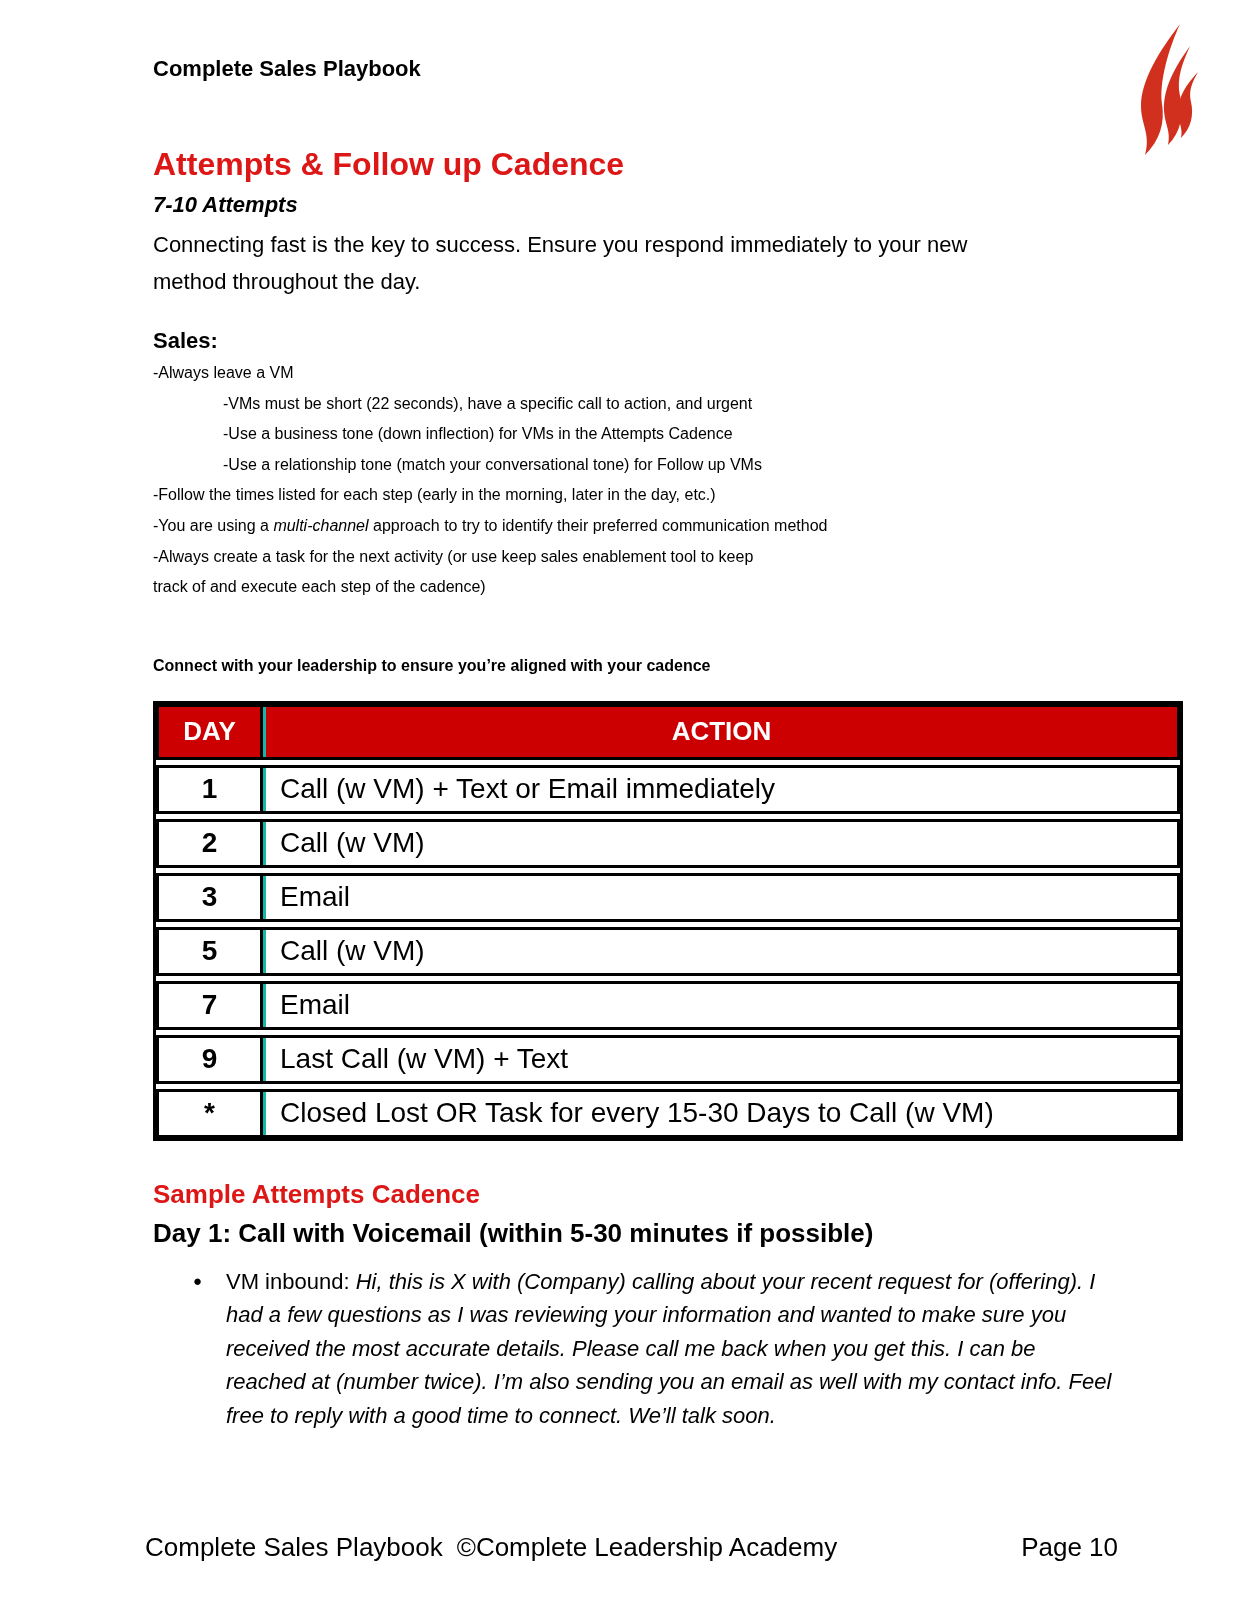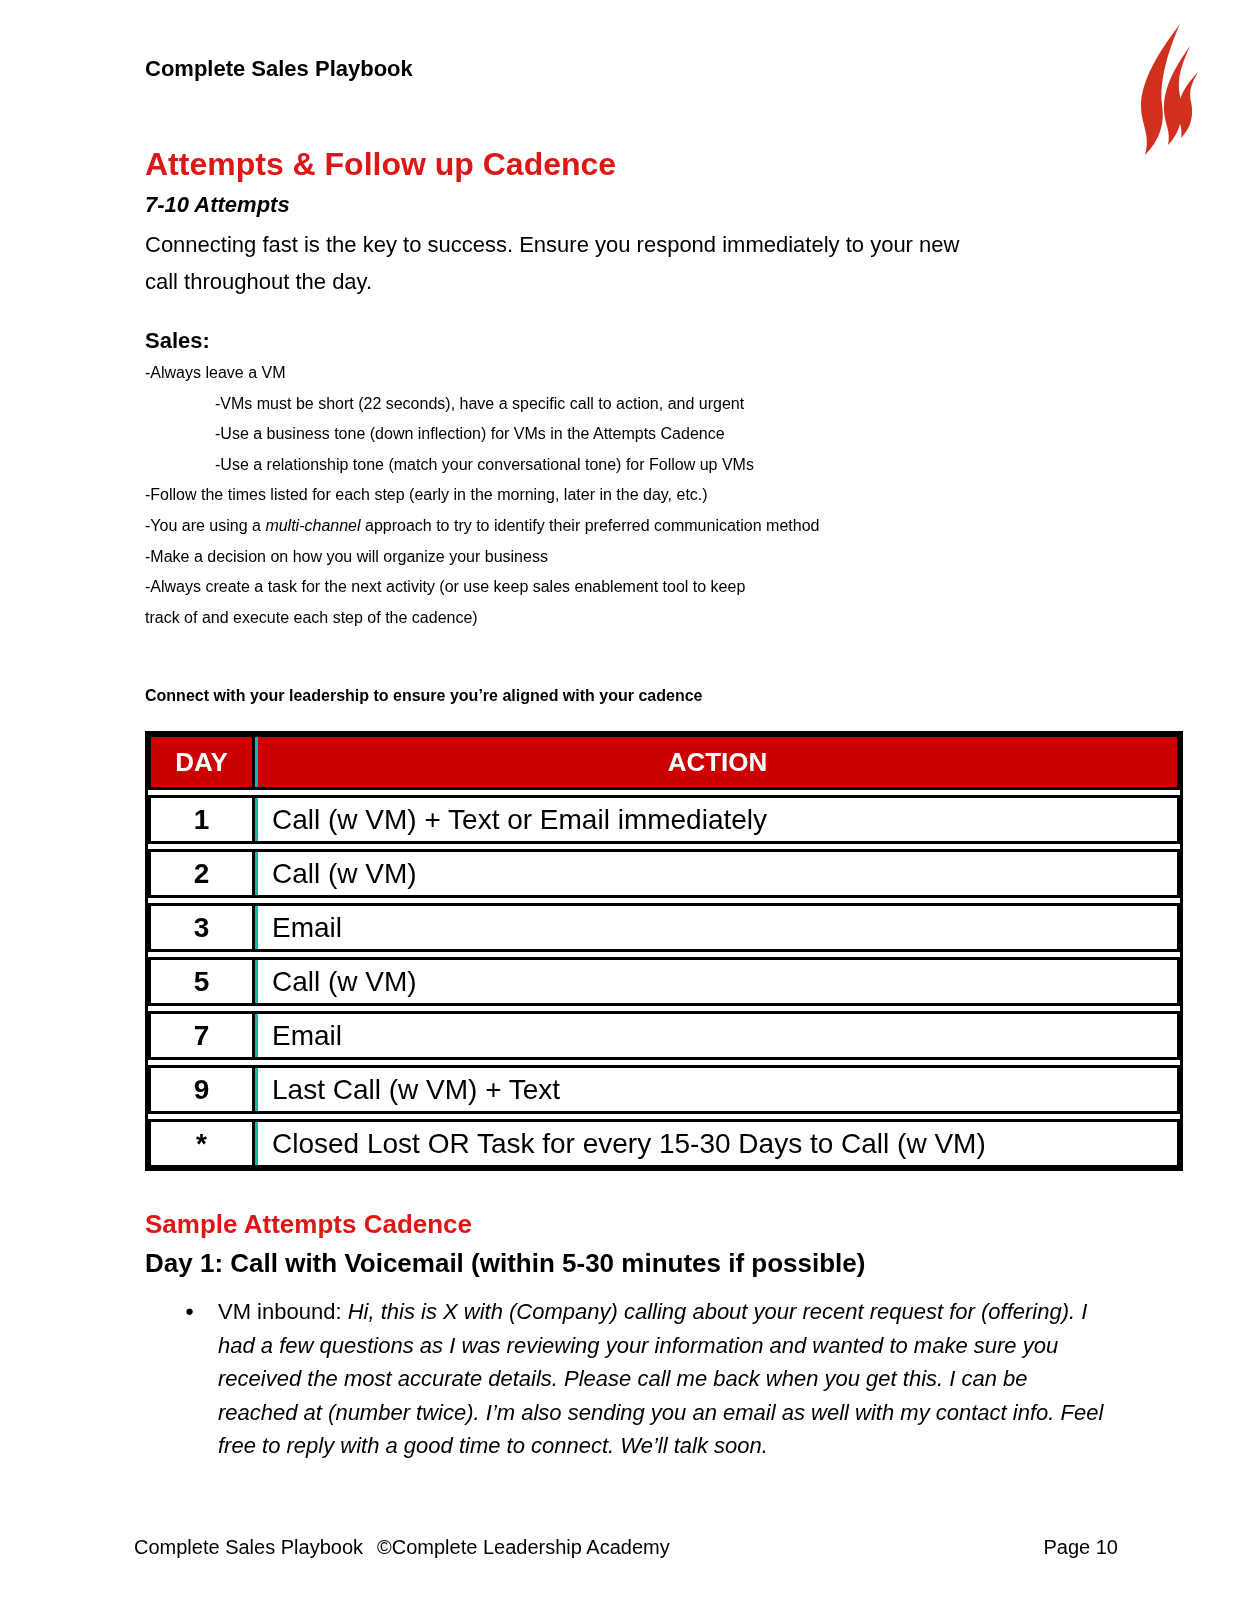--- a/index.html
+++ b/index.html
@@ -4,20 +4,21 @@
 <style>
   html,body{margin:0;padding:0;background:#ffffff;}
   .page{
     position:relative;
     width:1260px;height:1606px;
     background:#ffffff;
     color:#000;
     font-family:"Liberation Sans","DejaVu Sans",sans-serif;
     overflow:hidden;
     box-sizing:border-box;
+    padding-left:8px;
     --accent:#dd1616;
     --thbg:#cc0000;
     --thfg:#ffffff;
     --logo-red:#d2301e;
   }
   .content{padding:56px 77px 0 145px;}
   .doc-title{font-size:22px;line-height:26px;font-weight:bold;}
   .logo{position:absolute;top:24px;right:62px;width:72px;height:132px;color:var(--logo-red);}
   .logo svg{display:block;width:100%;height:100%;}
   .section-title{margin:64px 0 0 0;font-size:32px;line-height:36px;font-weight:bold;color:var(--accent);}
@@ -39,22 +40,22 @@
             font-weight:bold;font-size:26px;height:50px;}
   .t-header .action-cell{justify-content:center;padding-left:0;}
 
   .sample-heading{margin-top:38px;font-size:26px;line-height:30px;font-weight:bold;color:var(--accent);}
   .day1-heading{margin-top:8px;font-size:26px;line-height:32px;font-weight:bold;}
   .vm-bullet{margin-top:16px;margin-left:40px;display:flex;}
   .bullet-marker{width:33px;flex:0 0 33px;font-size:15px;padding-top:7px;}
   .vm-text-wrap{width:895px;font-size:22px;line-height:33.5px;font-style:italic;}
   .vm-lead{font-style:normal;}
 
-  .footer{position:absolute;left:134px;right:77px;top:1534px;display:flex;justify-content:space-between;
-          font-size:20px;line-height:26px;}
+  .footer{position:absolute;left:145px;right:77px;top:1534px;display:flex;justify-content:space-between;
+          font-size:26px;line-height:26px;}
   .footer-copy{margin-left:14px;}
   .footer-right{margin-right:65px;}
 </style>
 </head>
 <body>
 
 <div class="page" style="--accent: #dd1616; --thbg: #cc0000; --thfg: #ffffff; --logo-red: #d2301e;">
 
   <div class="logo">
     <svg viewBox="0 0 72 132" xmlns="http://www.w3.org/2000/svg" fill="currentColor" aria-hidden="true">
@@ -66,32 +67,31 @@
 
   <div class="content">
 
     <div class="doc-title">Complete Sales Playbook</div>
 
     <h1 class="section-title">Attempts &amp; Follow up Cadence</h1>
     <div class="section-subtitle">7-10 Attempts</div>
 
     <div class="intro">
       <div>Connecting fast is the key to success. Ensure you respond immediately to your new</div>
-      <div>call throughout the day.</div>
+      <div>method throughout the day.</div>
     </div>
 
     <div class="notes-label">Sales:</div>
     <div class="notes-list">
         <div class="note-line">-Always leave a VM</div>
         <div class="note-line indent">-VMs must be short (22 seconds), have a specific call to action, and urgent</div>
         <div class="note-line indent">-Use a business tone (down inflection) for VMs in the Attempts Cadence</div>
         <div class="note-line indent">-Use a relationship tone (match your conversational tone) for Follow up VMs</div>
         <div class="note-line">-Follow the times listed for each step (early in the morning, later in the day, etc.)</div>
         <div class="note-line">-You are using a <em>multi-channel</em> approach to try to identify their preferred communication method</div>
-        <div class="note-line">-Make a decision on how you will organize your business</div>
         <div class="note-line">-Always create a task for the next activity (or use keep sales enablement tool to keep</div>
         <div class="note-line">track of and execute each step of the cadence)</div>
       </div>
 
     <div class="connect-line">Connect with your leadership to ensure you’re aligned with your cadence</div>
 
     <div class="cadence-table">
         <div class="t-row t-header">
           <div class="day-cell">DAY</div>
           <div class="action-cell">ACTION</div>

